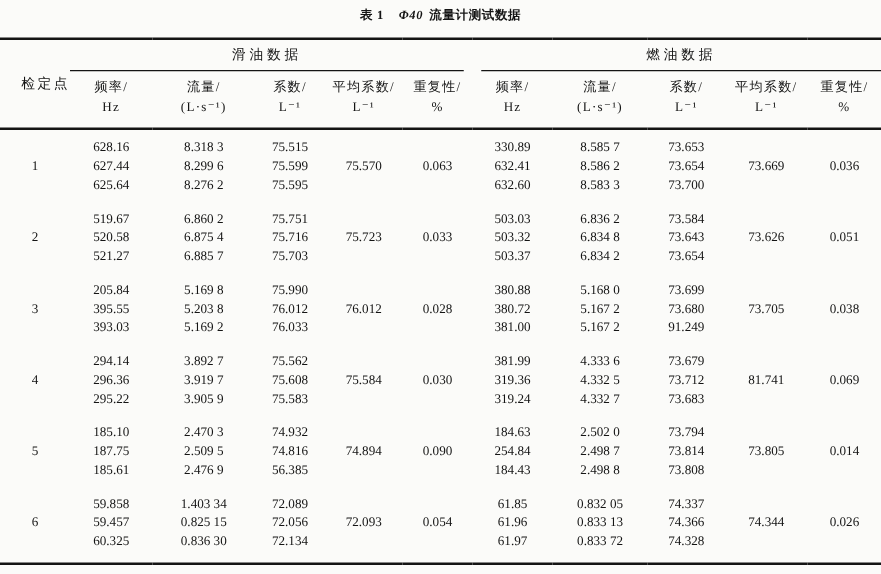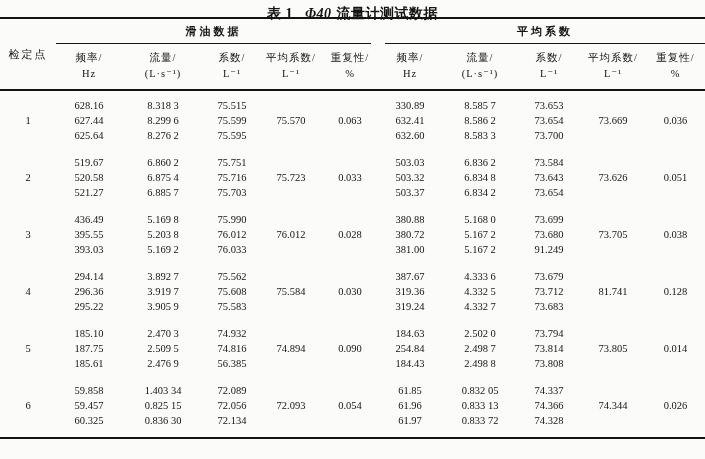--- a/index.html
+++ b/index.html
@@ -7,63 +7,64 @@
   body {
     width: 705px; height: 459px;
     background: #fbfbf9;
     color: #141414;
     font-family: "Liberation Serif", "DejaVu Serif", serif;
     overflow: hidden;
   }
   .title {
     text-align: center;
     padding-top: 5px;
-    height: 17px;
-    font-size: 14px;
+    height: 30px;
+    font-size: 10px;
     font-weight: bold;
     letter-spacing: 0.5px;
   }
   .title .model { font-style: italic; margin: 0 5px 0 12px; }
   table {
     width: 705px;
     border-collapse: collapse;
     table-layout: fixed;
     border-top: 2px solid #141414;
     border-bottom: 2.5px solid #141414;
   }
   th, td {
     font-weight: normal;
     text-align: center;
     vertical-align: middle;
     padding: 0;
     font-size: 10.5px;
     line-height: 15px;
     white-space: nowrap;
   }
-  th.grp { padding: 0; font-weight: bold; }
+  th.grp { padding: 0; }
   .spanner {
     border-bottom: 1.5px solid #141414;
     padding: 5px 0 4px;
     font-size: 11px;
     letter-spacing: 3px;
   }
   .spanner.oil  { margin-right: 7px; }
   .spanner.fuel { margin-left: 7px; }
   tr.cols th {
     border-bottom: 2px solid #141414;
     padding: 6px 0 7px;
     font-size: 10.5px;
     line-height: 16px;
     letter-spacing: 1px;
     text-align: center;
   }
   th.pt-header {
     border-bottom: 2px solid #141414;
     font-size: 11px;
     letter-spacing: 2px;
+    text-align: right;
   }
   tr.gap td { height: 12px; line-height: 0; }
   tbody.first tr.gap td { height: 8px; }
   tr.pad td { height: 10px; line-height: 0; }
 </style>
 </head>
 <body>
 
 <div class="page">
 
@@ -85,21 +86,21 @@
         <col style="width:66px">
         <col style="width:59px">
     </colgroup>
     <thead>
       <tr>
         <th rowspan="2" class="pt-header">检定点</th>
         <th colspan="5" class="grp">
           <div class="spanner oil">滑油数据</div>
         </th>
         <th colspan="5" class="grp">
-          <div class="spanner fuel">平均系数</div>
+          <div class="spanner fuel">燃油数据</div>
         </th>
       </tr>
       <tr class="cols" id="cols-row">
           <th>
             <div>频率/</div>
             <div>Hz</div>
           </th>
           <th>
             <div>流量/</div>
             <div>(L·s⁻¹)</div>
@@ -205,21 +206,21 @@
           <td>6.834 2</td>
           <td>73.654</td>
         </tr>
       </tbody>
       <tbody>
         <tr class="gap">
           <td colspan="11"></td>
         </tr>
         <tr>
           <th rowspan="3">3</th>
-          <td>436.49</td>
+          <td>205.84</td>
           <td>5.169 8</td>
           <td>75.990</td>
           <td rowspan="3">76.012</td>
           <td rowspan="3">0.028</td>
           <td>380.88</td>
           <td>5.168 0</td>
           <td>73.699</td>
           <td rowspan="3">73.705</td>
           <td rowspan="3">0.038</td>
         </tr>
@@ -244,25 +245,25 @@
         <tr class="gap">
           <td colspan="11"></td>
         </tr>
         <tr>
           <th rowspan="3">4</th>
           <td>294.14</td>
           <td>3.892 7</td>
           <td>75.562</td>
           <td rowspan="3">75.584</td>
           <td rowspan="3">0.030</td>
-          <td>387.67</td>
+          <td>381.99</td>
           <td>4.333 6</td>
           <td>73.679</td>
           <td rowspan="3">81.741</td>
-          <td rowspan="3">0.128</td>
+          <td rowspan="3">0.069</td>
         </tr>
         <tr>
           <td>296.36</td>
           <td>3.919 7</td>
           <td>75.608</td>
           <td>319.36</td>
           <td>4.332 5</td>
           <td>73.712</td>
         </tr>
         <tr>

